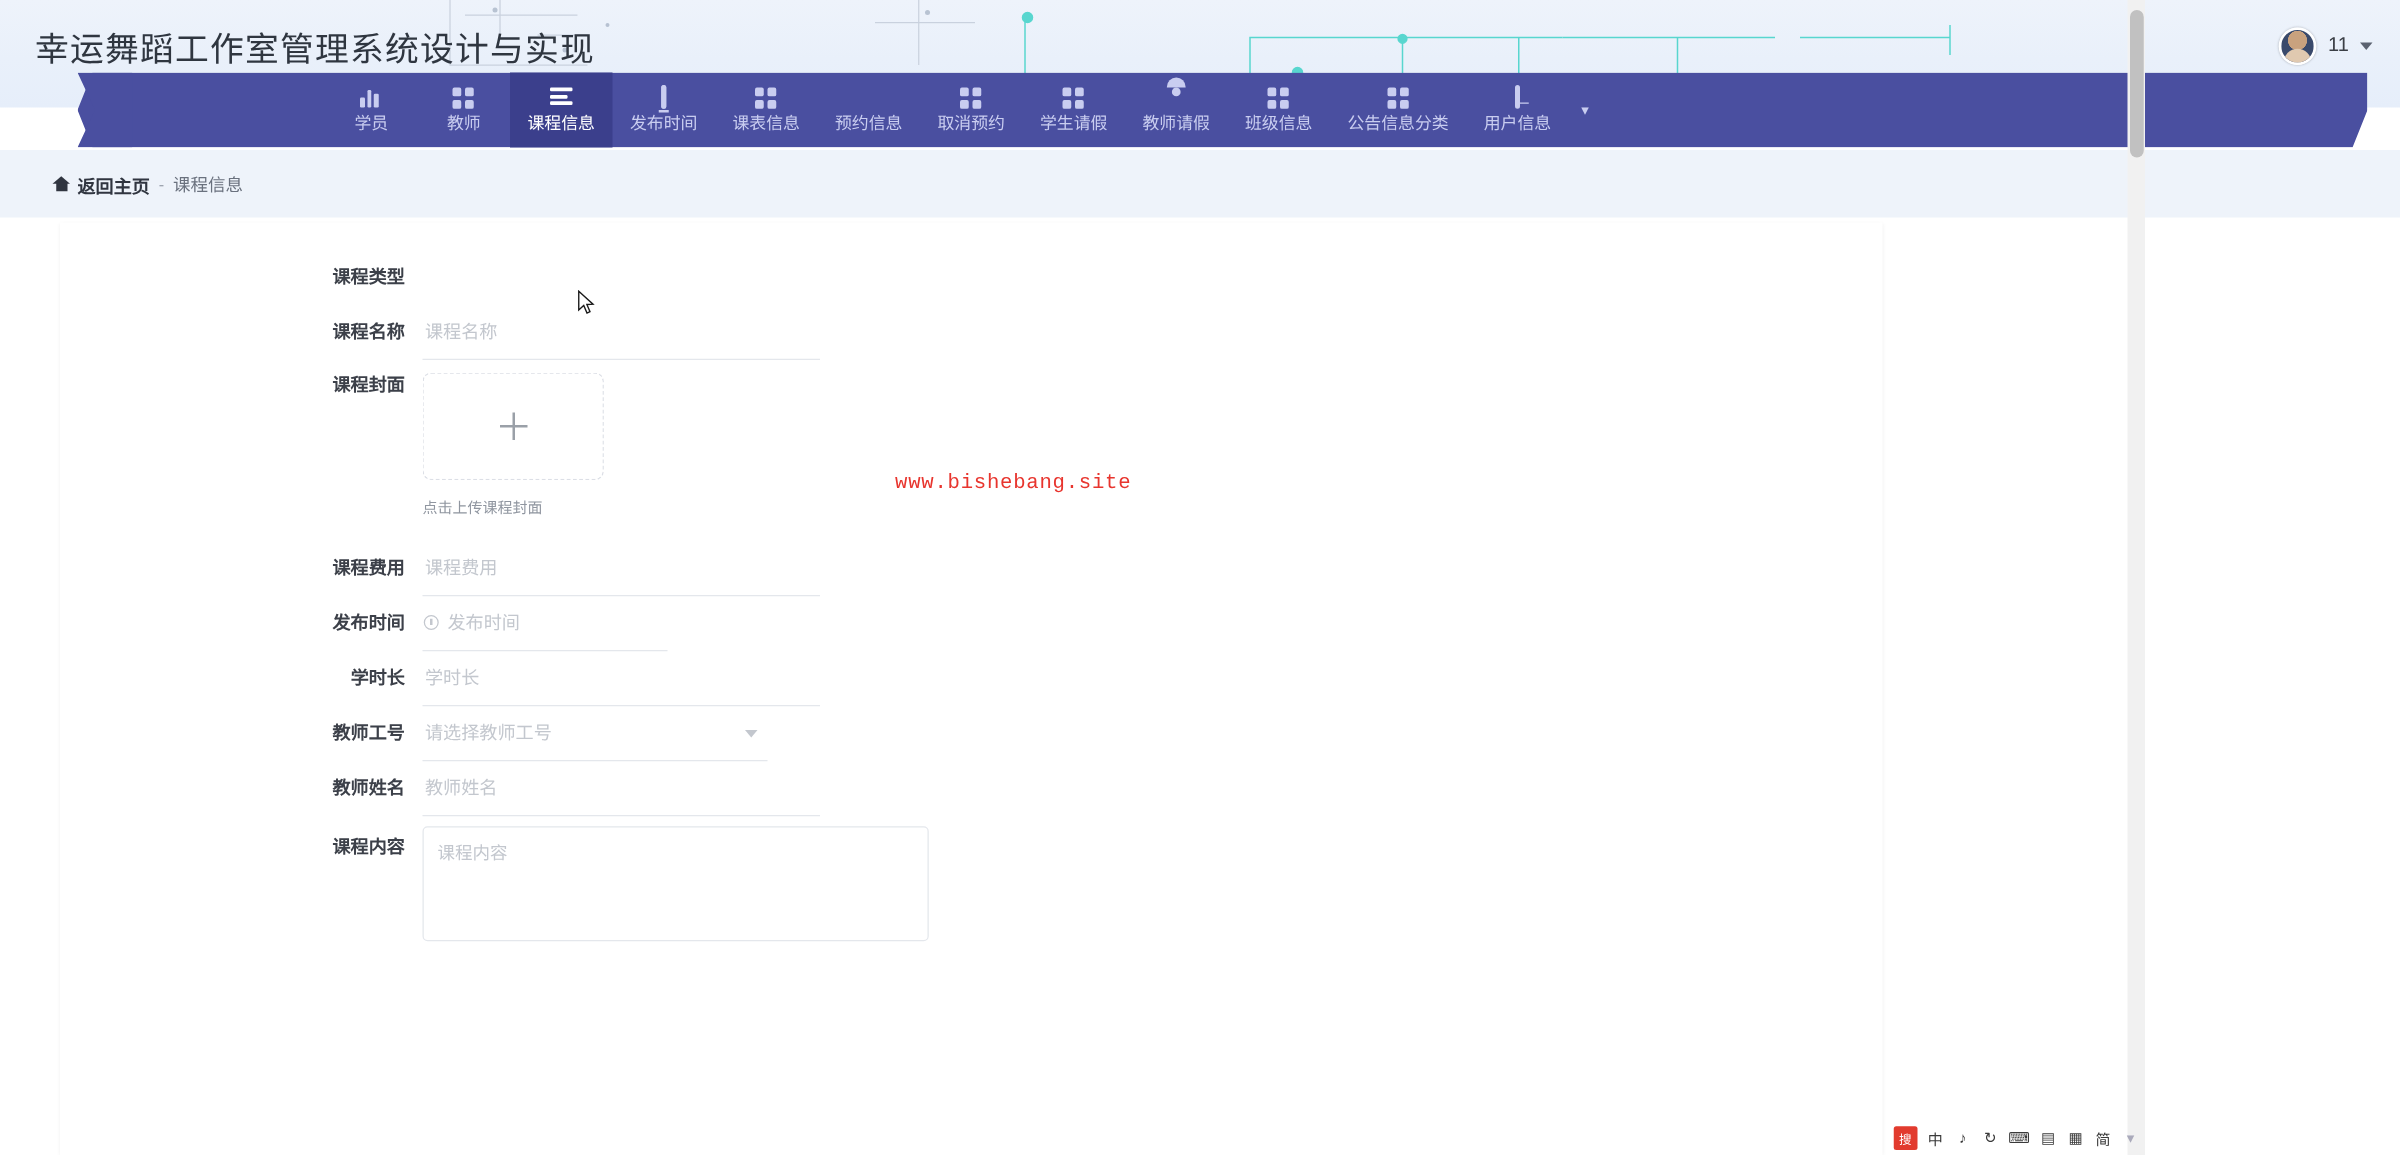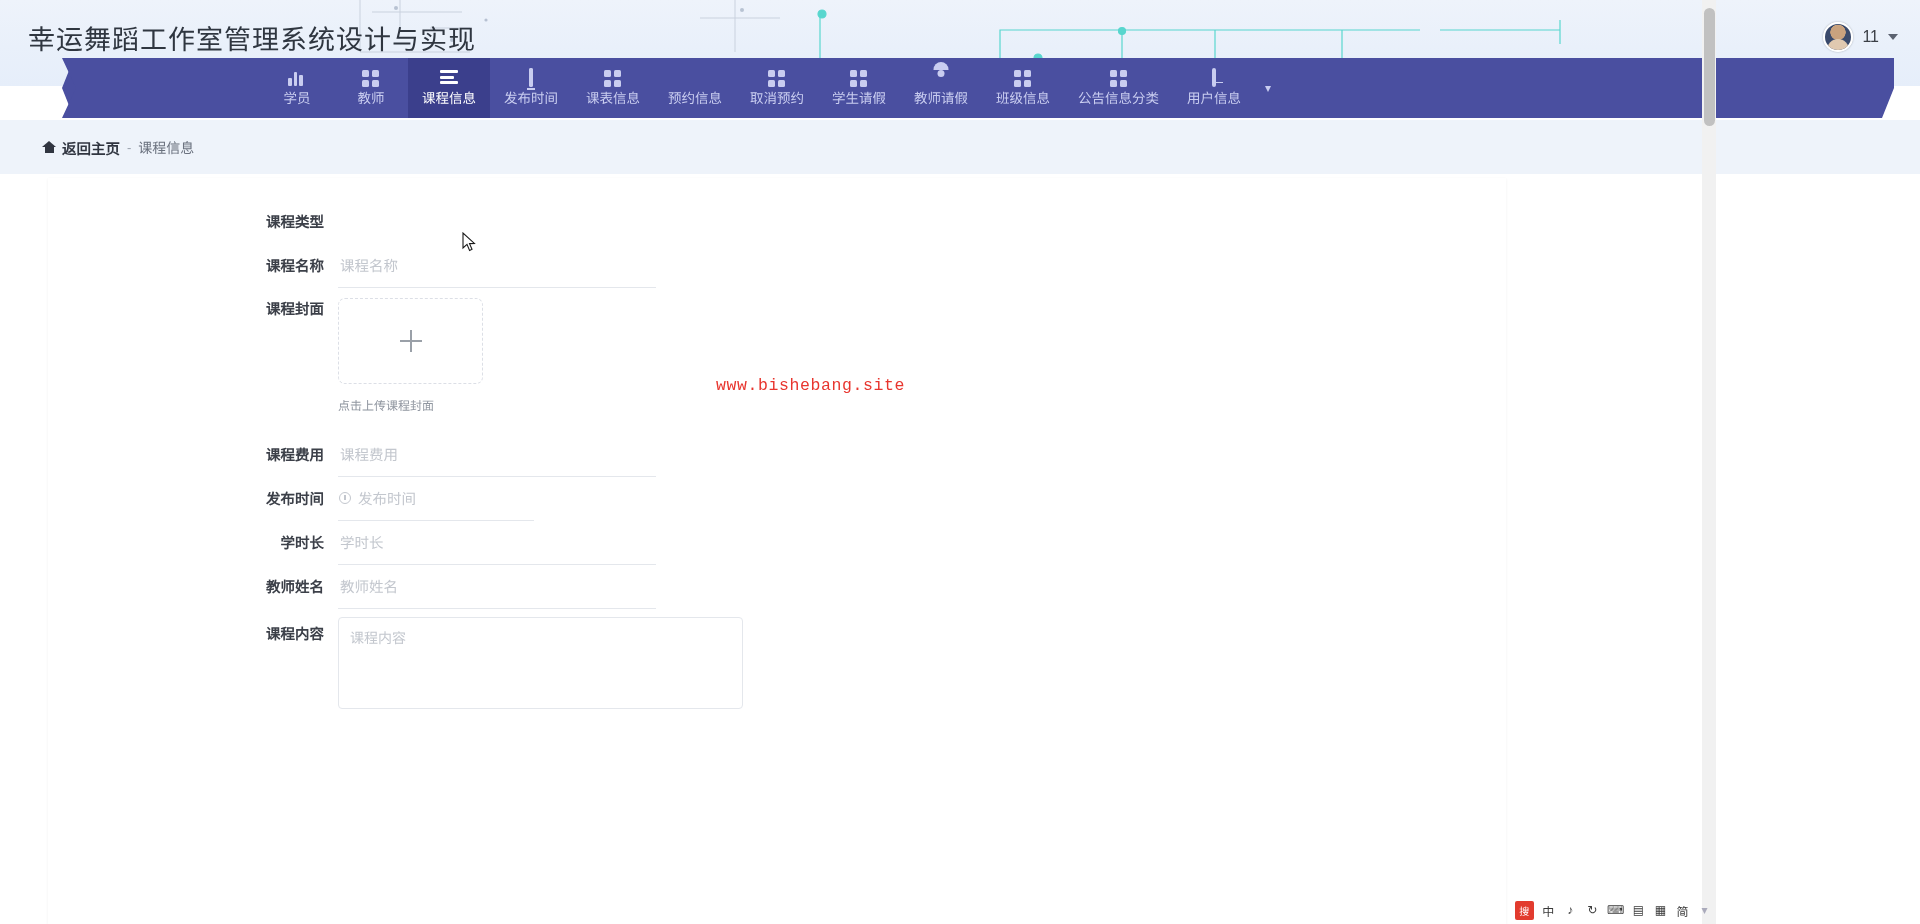--- a/index.html
+++ b/index.html
@@ -407,20 +407,27 @@
         </div>
       </div>
 
       <div class="row">
         <div class="f-label">学时长</div>
         <div class="f-ctrl">
           <input class="underline-input" placeholder="学时长" style="">
         </div>
       </div>
 
+      <div class="row">
+        <div class="f-label">教师工号</div>
+        <div class="f-ctrl">
+          <input class="underline-input w-select" readonly="" placeholder="请选择教师工号" style="">
+          <span class="sel-caret"></span>
+        </div>
+      </div>
 
       <div class="row">
         <div class="f-label">教师姓名</div>
         <div class="f-ctrl">
           <input class="underline-input" placeholder="教师姓名" style="">
         </div>
       </div>
 
       <div class="row" style="margin-top:8px">
         <div class="f-label label-top" style="line-height:34px">课程内容</div>

